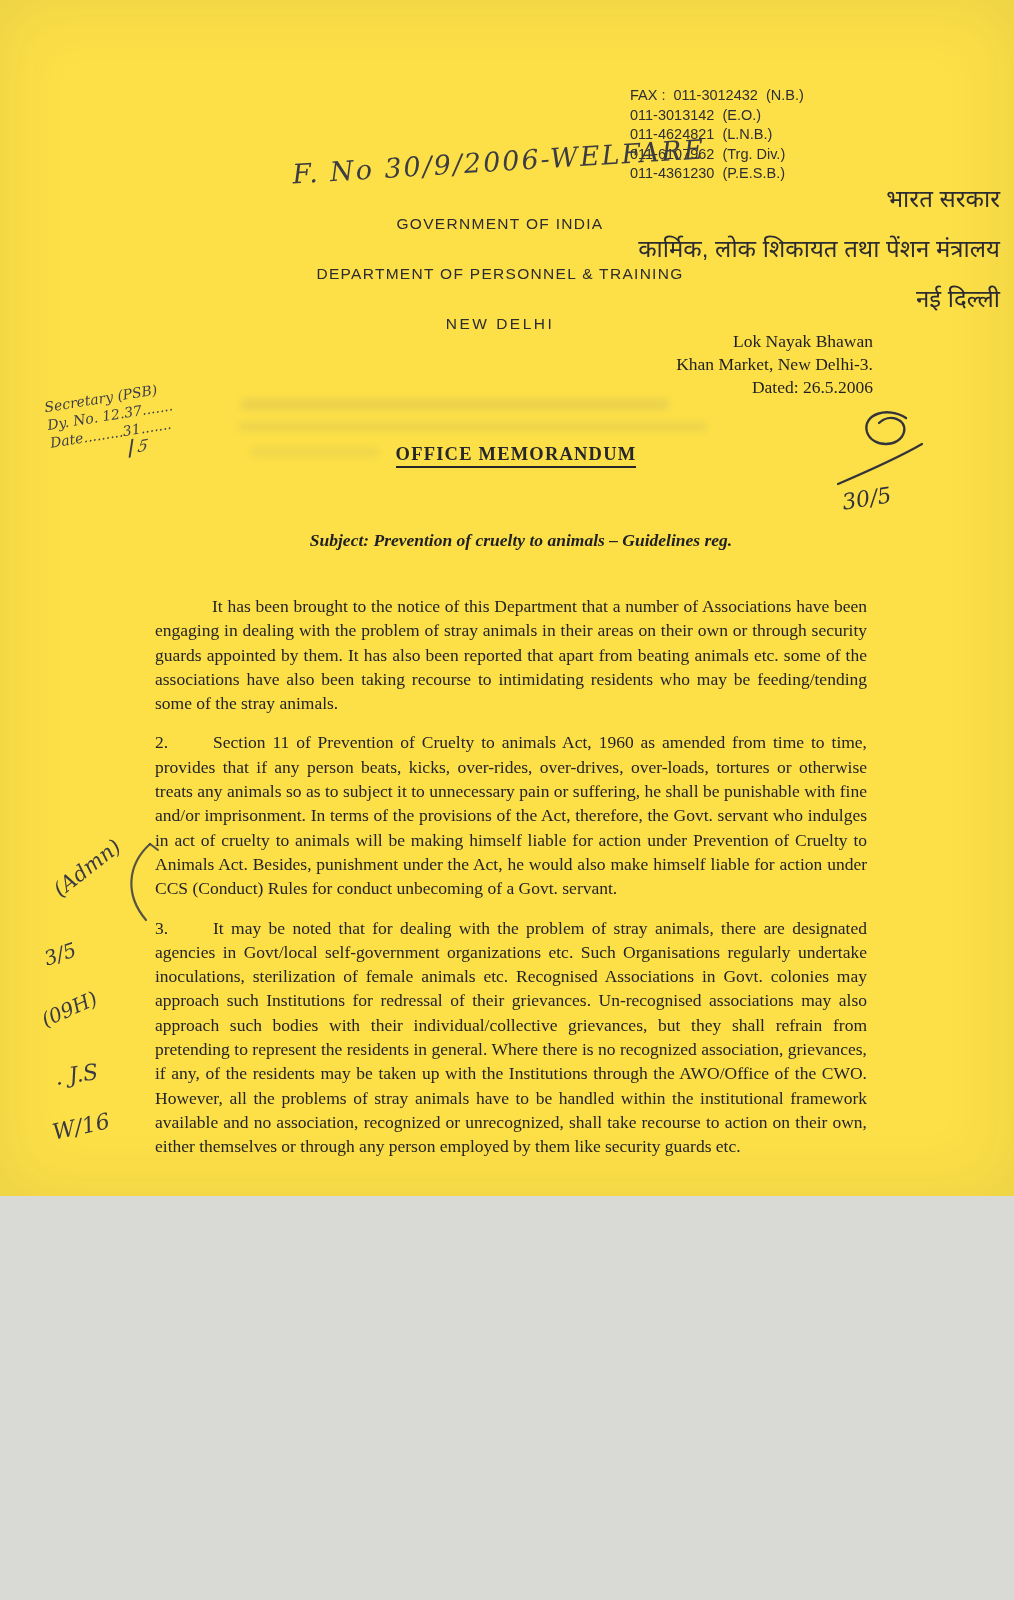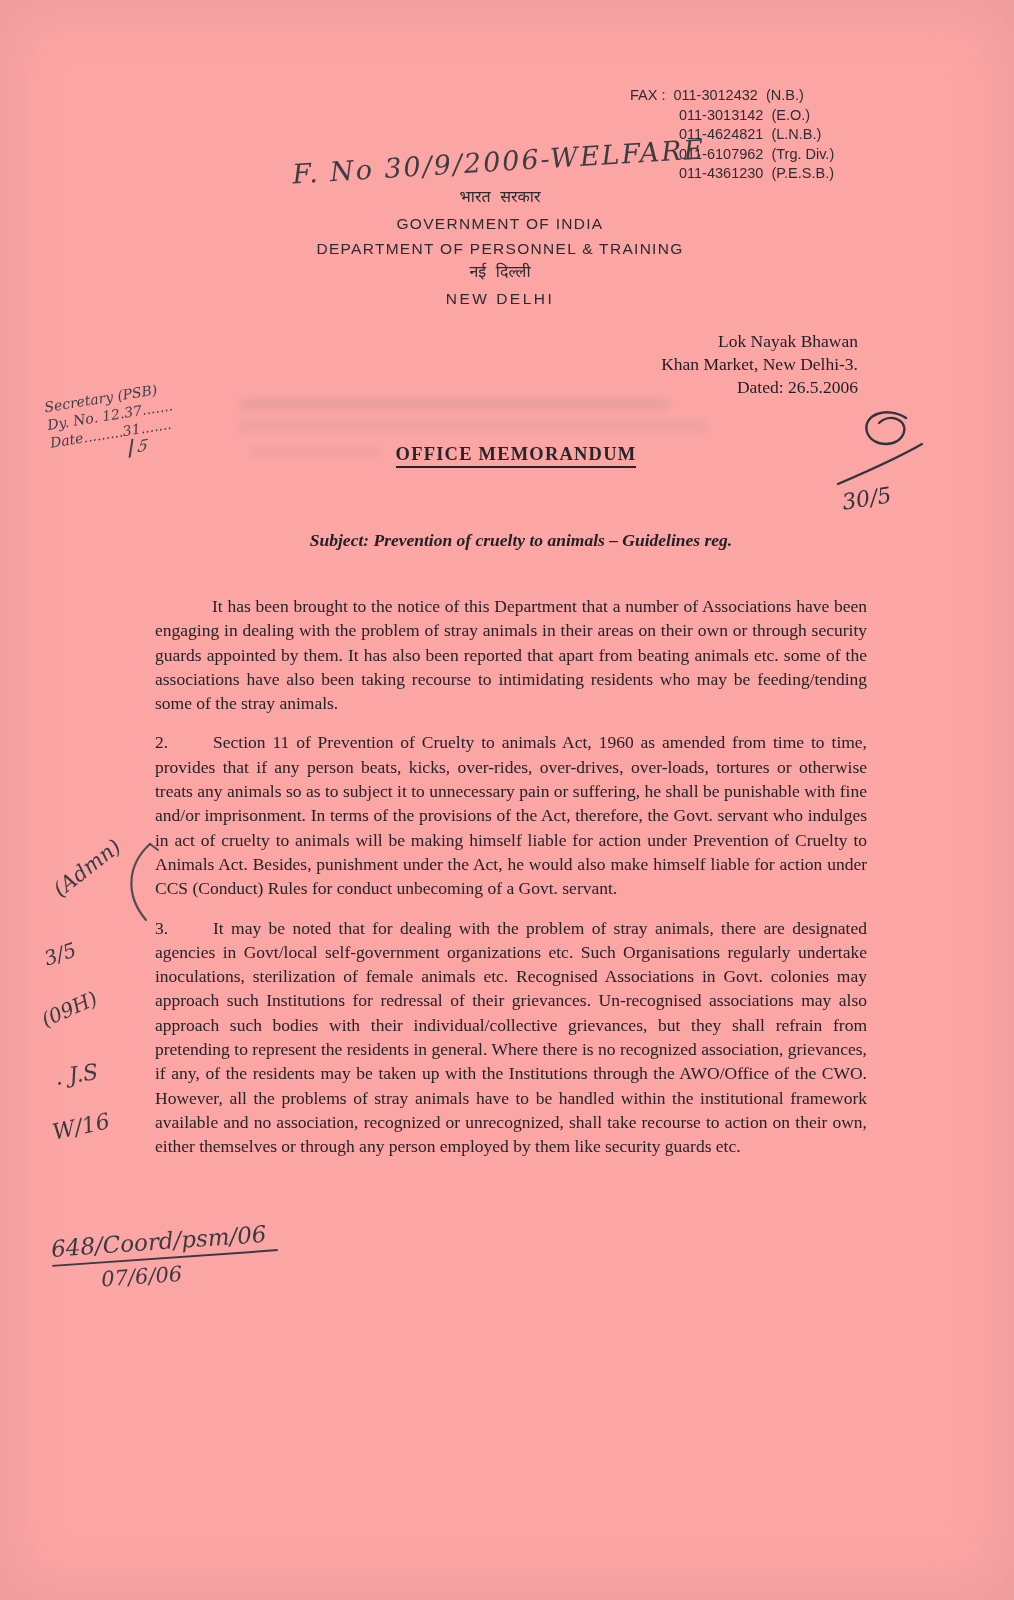--- a/index.html
+++ b/index.html
@@ -1,47 +1,47 @@
 <!DOCTYPE html>
 <html><head>
 <meta charset="utf-8">
 <style>
   html,body { margin:0; padding:0; background:#d9d9d5; }
   .page {
-    position:relative; width:1014px; height:1600px; margin:0 auto;
-    background:#fca5a5; overflow:hidden;
+    position:relative; width:1014px; height:1196px; margin:0 auto;
+    background:#fde047; overflow:hidden;
     font-family:"Liberation Serif", serif; color:#26262b;
   }
   .page::after {
     content:""; position:absolute; inset:0; pointer-events:none;
     box-shadow: inset 0 0 70px rgba(60,60,55,0.10);
   }
 
   
   .fax { position:absolute; top:86px; left:630px;
     font-family:"Liberation Sans", sans-serif; font-size:14.5px; line-height:19.5px; color:#2d2d33; }
   .fax-row { display:flex; white-space:nowrap; }
-  .fax-row.cont { margin-left:49px; }
+  .fax-row.cont { }
   .fax-label { margin-right:8px; }
   .fax-region { margin-left:8px; }
 
   
   .file-no { position:absolute; top:146px; left:292px;
     font-family:"DejaVu Serif", serif; font-style:italic;
     font-size:27px; letter-spacing:2px; color:#3c3c43;
     transform:rotate(-3.5deg); white-space:nowrap; }
 
   
   .gov-header { position:absolute; top:186px; left:0; width:1000px; text-align:center; color:#2b2b30; }
-  .gov-header .hi { font-family:Liberation Mono, monospace; font-size:16px; line-height:25px; }
+  .gov-header .hi { font-family:Liberation Sans, sans-serif; font-size:24px; line-height:25px;text-align:right; }
   .gov-header .en { font-family:"Liberation Sans", sans-serif; font-size:15.5px; line-height:25px; letter-spacing:1.3px; }
   .gov-header .city-en { letter-spacing:2.5px; }
 
   
-  .address { position:absolute; top:330px; right:156px; text-align:right;
+  .address { position:absolute; top:330px; right:141px; text-align:right;
     font-size:17.5px; line-height:23px; color:#1f1f24; }
 
   
   .stamp { position:absolute; top:388px; left:48px; transform:rotate(-9deg);
     font-family:"DejaVu Serif", serif; font-style:italic;
     font-size:14px; line-height:18px; color:#3e3e48; white-space:nowrap; }
   .stamp .s5 { display:inline-block; margin-left:78px; font-size:16px;
     border-left:2px solid #3e3e48; padding-left:6px; transform:skewX(-18deg); }
 
   
@@ -116,20 +116,21 @@
       <span>011-4361230</span>
       <span class="fax-region">(P.E.S.B.)</span>
     </div>
   </div>
 
   <div class="file-no">F. No 30/9/2006-WELFARE</div>
 
   <div class="gov-header">
     <div class="hi">भारत सरकार</div>
     <div class="en">GOVERNMENT OF INDIA</div>
+    <div class="hi">कार्मिक, लोक शिकायत तथा पेंशन मंत्रालय</div>
     <div class="en">DEPARTMENT OF PERSONNEL &amp; TRAINING</div>
     <div class="hi">नई दिल्ली</div>
     <div class="en city-en">NEW DELHI</div>
   </div>
 
   <div class="address">
     <div>Lok Nayak Bhawan</div>
     <div>Khan Market, New Delhi-3.</div>
     <div>Dated: 26.5.2006</div>
   </div>

